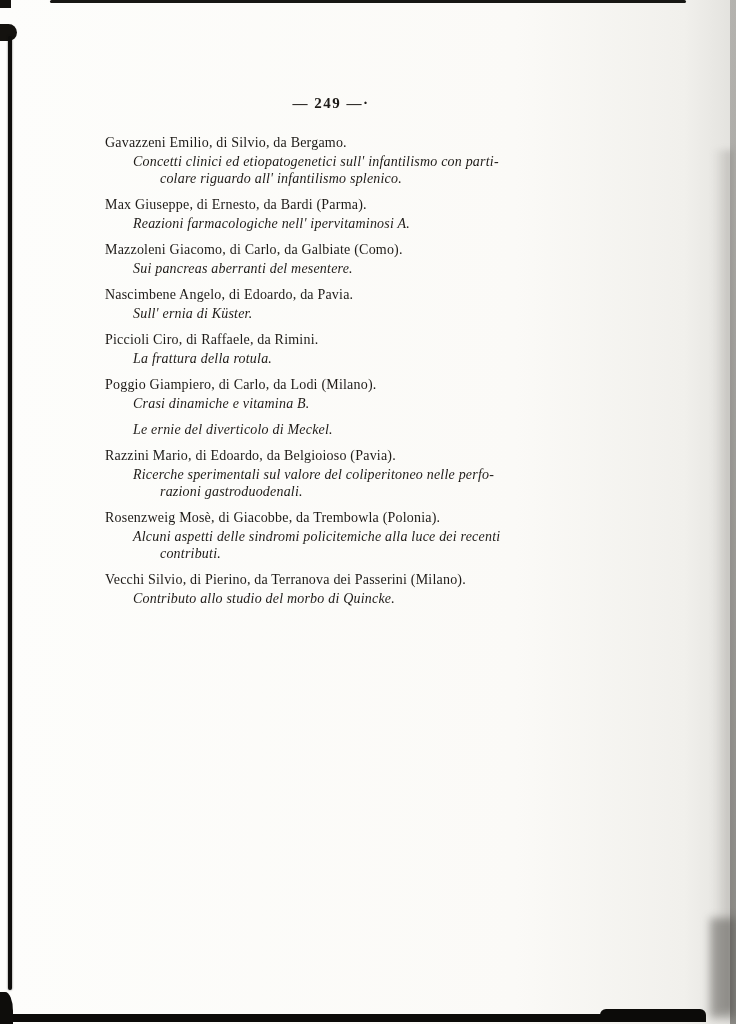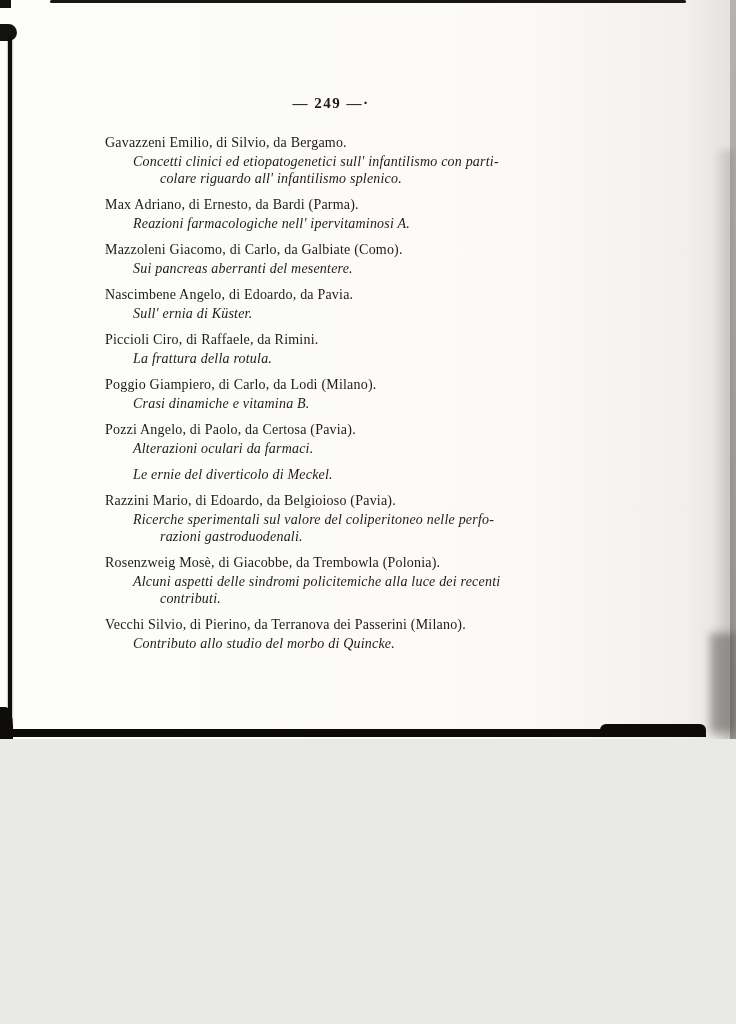--- a/index.html
+++ b/index.html
@@ -6,21 +6,21 @@
     margin: 0; padding: 0;
   }
   body {
     width: 736px; height: 1024px;
     background: #e9e9e7;
     font-family: "Liberation Serif", "DejaVu Serif", serif;
     overflow: hidden;
   }
   .page {
     position: relative;
-    width: 736px; height: 739px;
+    width: 736px; height: 1024px;
     background: linear-gradient(90deg, #fdfdfb 0%, #fbfaf7 70%, #f1f0ec 93%, #e2e1dd 100%);
     color: #1d1a17;
     overflow: hidden;
   }
   .page-number {
     position: absolute;
     top: 95px; left: 105px; width: 452px;
     text-align: center;
     font-size: 15px;
     font-weight: bold;
@@ -69,21 +69,21 @@
   <div class="entries">
 
   <div class="entry">
     <div class="entry-name">Gavazzeni Emilio, di Silvio, da Bergamo.</div>
     <div class="entry-title">Concetti clinici ed etiopatogenetici sull' infantilismo con parti-
 colare riguardo all' infantilismo splenico.</div>
   </div>
 
 
   <div class="entry">
-    <div class="entry-name">Max Adriano, di Ernesto, da Bardi (Parma).</div>
+    <div class="entry-name">Max Giuseppe, di Ernesto, da Bardi (Parma).</div>
     <div class="entry-title">Reazioni farmacologiche nell' ipervitaminosi A.</div>
   </div>
 
   <div class="entry">
     <div class="entry-name">Mazzoleni Giacomo, di Carlo, da Galbiate (Como).</div>
     <div class="entry-title">Sui pancreas aberranti del mesentere.</div>
   </div>
 
   <div class="entry">
     <div class="entry-name">Nascimbene Angelo, di Edoardo, da Pavia.</div>
@@ -93,24 +93,20 @@
   <div class="entry">
     <div class="entry-name">Piccioli Ciro, di Raffaele, da Rimini.</div>
     <div class="entry-title">La frattura della rotula.</div>
   </div>
 
   <div class="entry">
     <div class="entry-name">Poggio Giampiero, di Carlo, da Lodi (Milano).</div>
     <div class="entry-title">Crasi dinamiche e vitamina B.</div>
   </div>
 
-  <div class="entry">
-    <div class="entry-name">Pozzi Angelo, di Paolo, da Certosa (Pavia).</div>
-    <div class="entry-title">Alterazioni oculari da farmaci.</div>
-  </div>
 
   <div class="entry">
     <div class="entry-title">Le ernie del diverticolo di Meckel.</div>
   </div>
 
   <div class="entry">
     <div class="entry-name">Razzini Mario, di Edoardo, da Belgioioso (Pavia).</div>
     <div class="entry-title">Ricerche sperimentali sul valore del coliperitoneo nelle perfo-
 razioni gastroduodenali.</div>
   </div>

